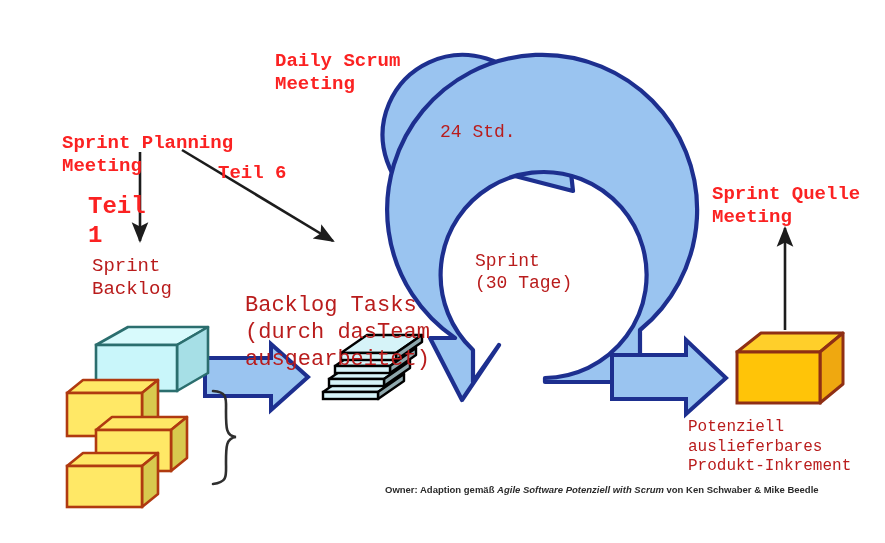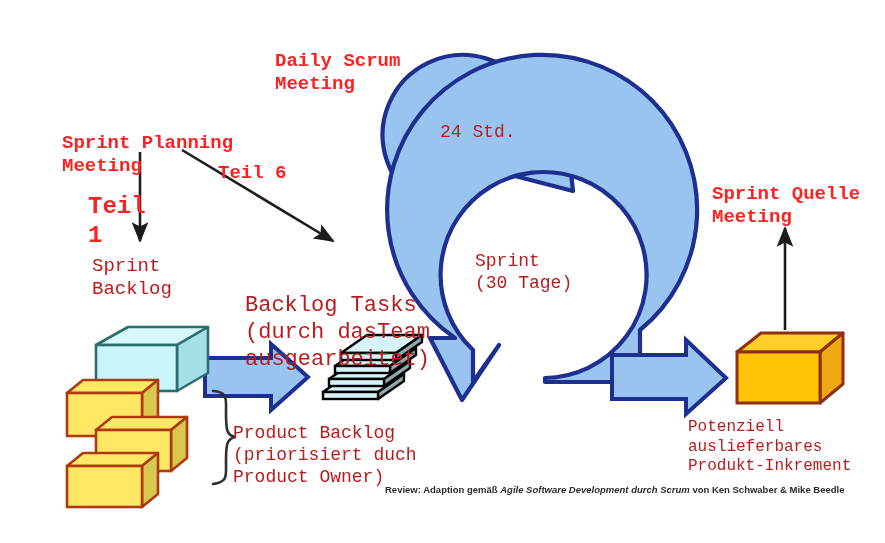--- a/index.html
+++ b/index.html
@@ -208,25 +208,22 @@
   <div class="lbl lbl-black t-sprint-backlog">Sprint
 Backlog</div>
 
   <div class="lbl lbl-black t-backlog-tasks">Backlog Tasks
 (durch dasTeam
 ausgearbeitet)</div>
 
   <div class="lbl lbl-black t-sprint-30">Sprint
 (30 Tage)</div>
 
-  <div class="lbl lbl-black t-product-backlog">Product Backlog
-(priorisiert duch
-Product Owner)</div>
 
   <div class="lbl lbl-black t-potenziell">Potenziell
 auslieferbares
 Produkt-Inkrement</div>
 
   <div class="t-quelle">
-    <span>Review: Adaption gemäß </span><i>Agile Software Development durch Scrum</i><span> von Ken Schwaber &amp; Mike Beedle</span>
+    <span>Owner: Adaption gemäß </span><i>Agile Software Potenziell with Scrum</i><span> von Ken Schwaber &amp; Mike Beedle</span>
   </div>
 
 </div>
 
 </body></html>

